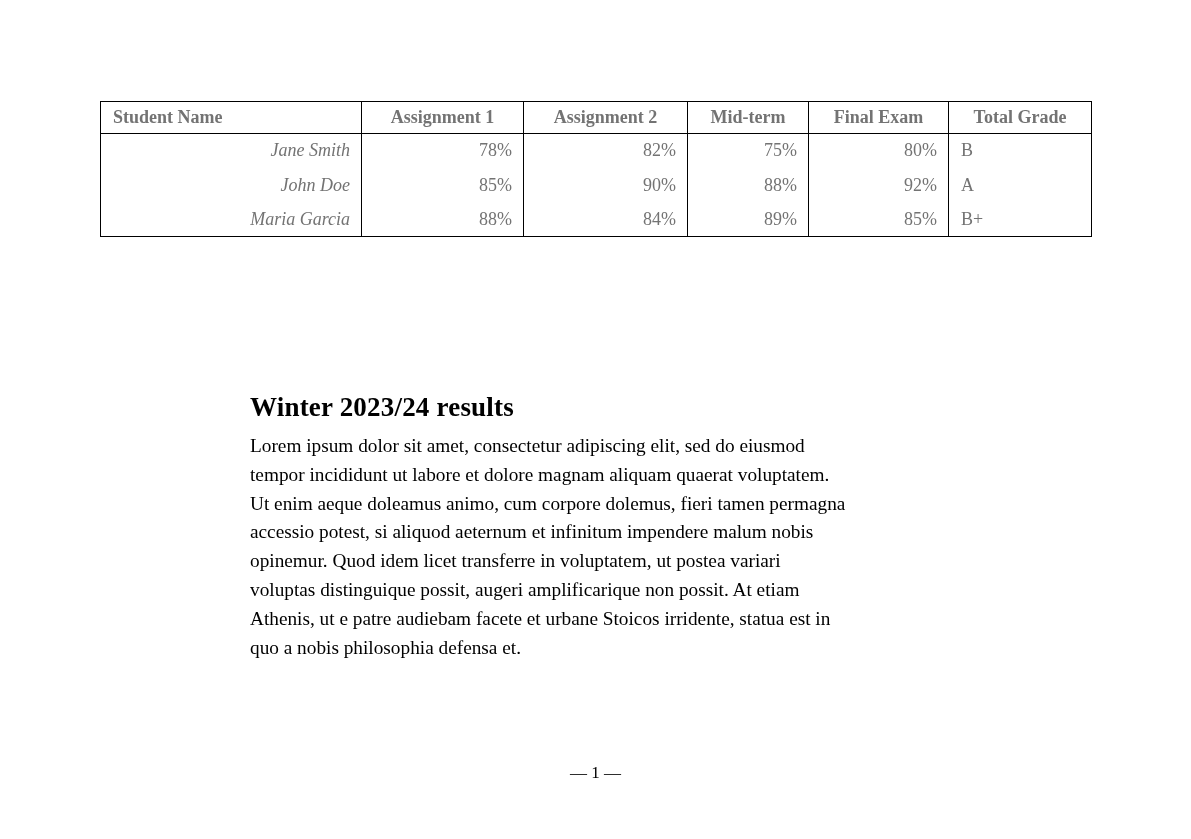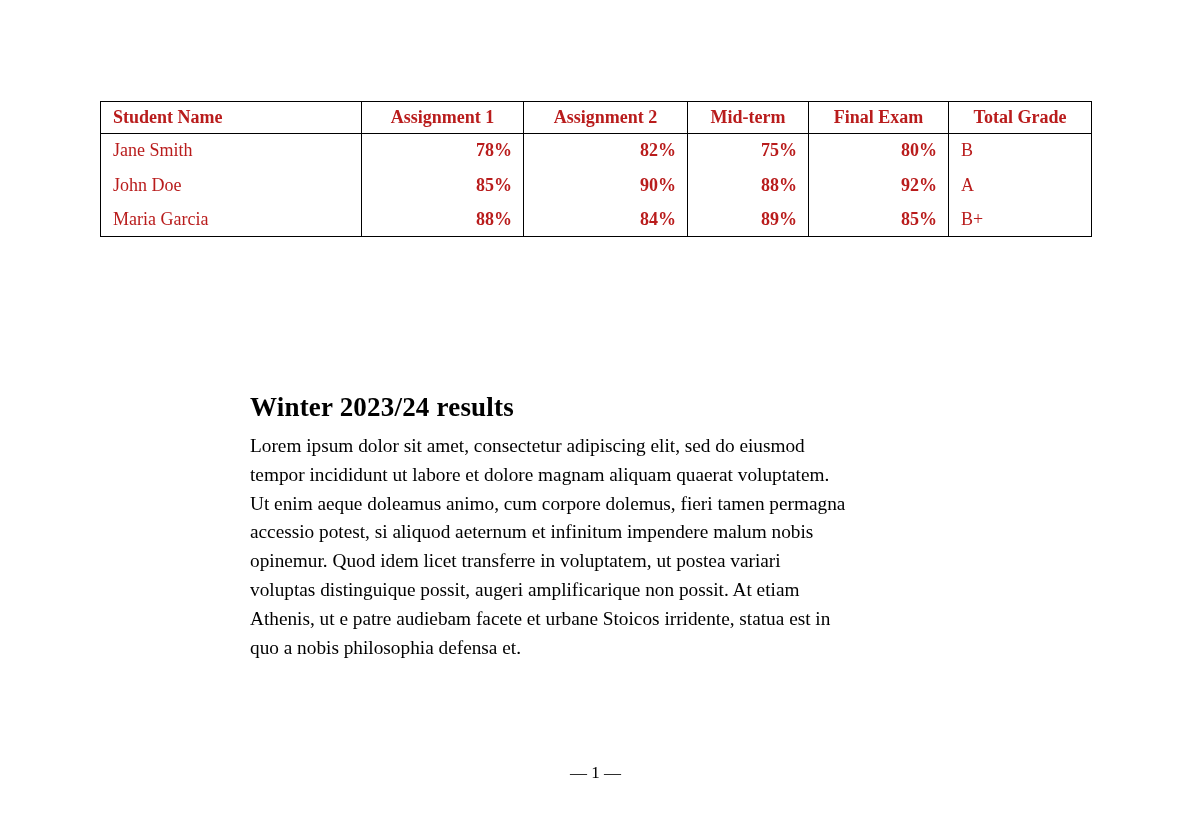--- a/index.html
+++ b/index.html
@@ -14,41 +14,41 @@
   .page { position: absolute; inset: 0; background: #ffffff; }
 
   
   table.grades {
     position: absolute;
     left: 100px; top: 101px;
     border-collapse: collapse;
     table-layout: fixed;
     width: 991px;
     font-size: 18px;
-    color: #b91c1c;
+    color: #737373;
   }
   table.grades th, table.grades td {
     border-left: 1px solid #000;
     overflow: hidden;
     white-space: nowrap;
     vertical-align: middle;
   }
   table.grades th:first-child, table.grades td:first-child { border-left: none; }
   table.grades { border: 1.5px solid #000; }
   table.grades thead th {
     height: 32px;
     font-weight: bold;
     border-bottom: 1.5px solid #000;
     text-align: center;
     padding: 0 6px;
   }
   table.grades thead th.col-name { text-align: left; padding-left: 12px; }
   table.grades tbody td { height: 34.4px; padding: 0 11px; }
-  table.grades tbody td.cell-name  { text-align: left;  padding-left: 12px; }
-  table.grades tbody td.cell-pct   { text-align: right; font-weight: bold; }
+  table.grades tbody td.cell-name  { text-align: right;  padding-left: 12px; font-style: italic; }
+  table.grades tbody td.cell-pct   { text-align: right; }
   table.grades tbody td.cell-grade { text-align: left;  padding-left: 12px; }
 
   
   .section { position: absolute; left: 250px; top: 392px; width: 700px; }
   .section h1 {
     font-size: 27px;
     font-weight: bold;
     line-height: 30px;
     margin-bottom: 10px;
     letter-spacing: 0.2px;

